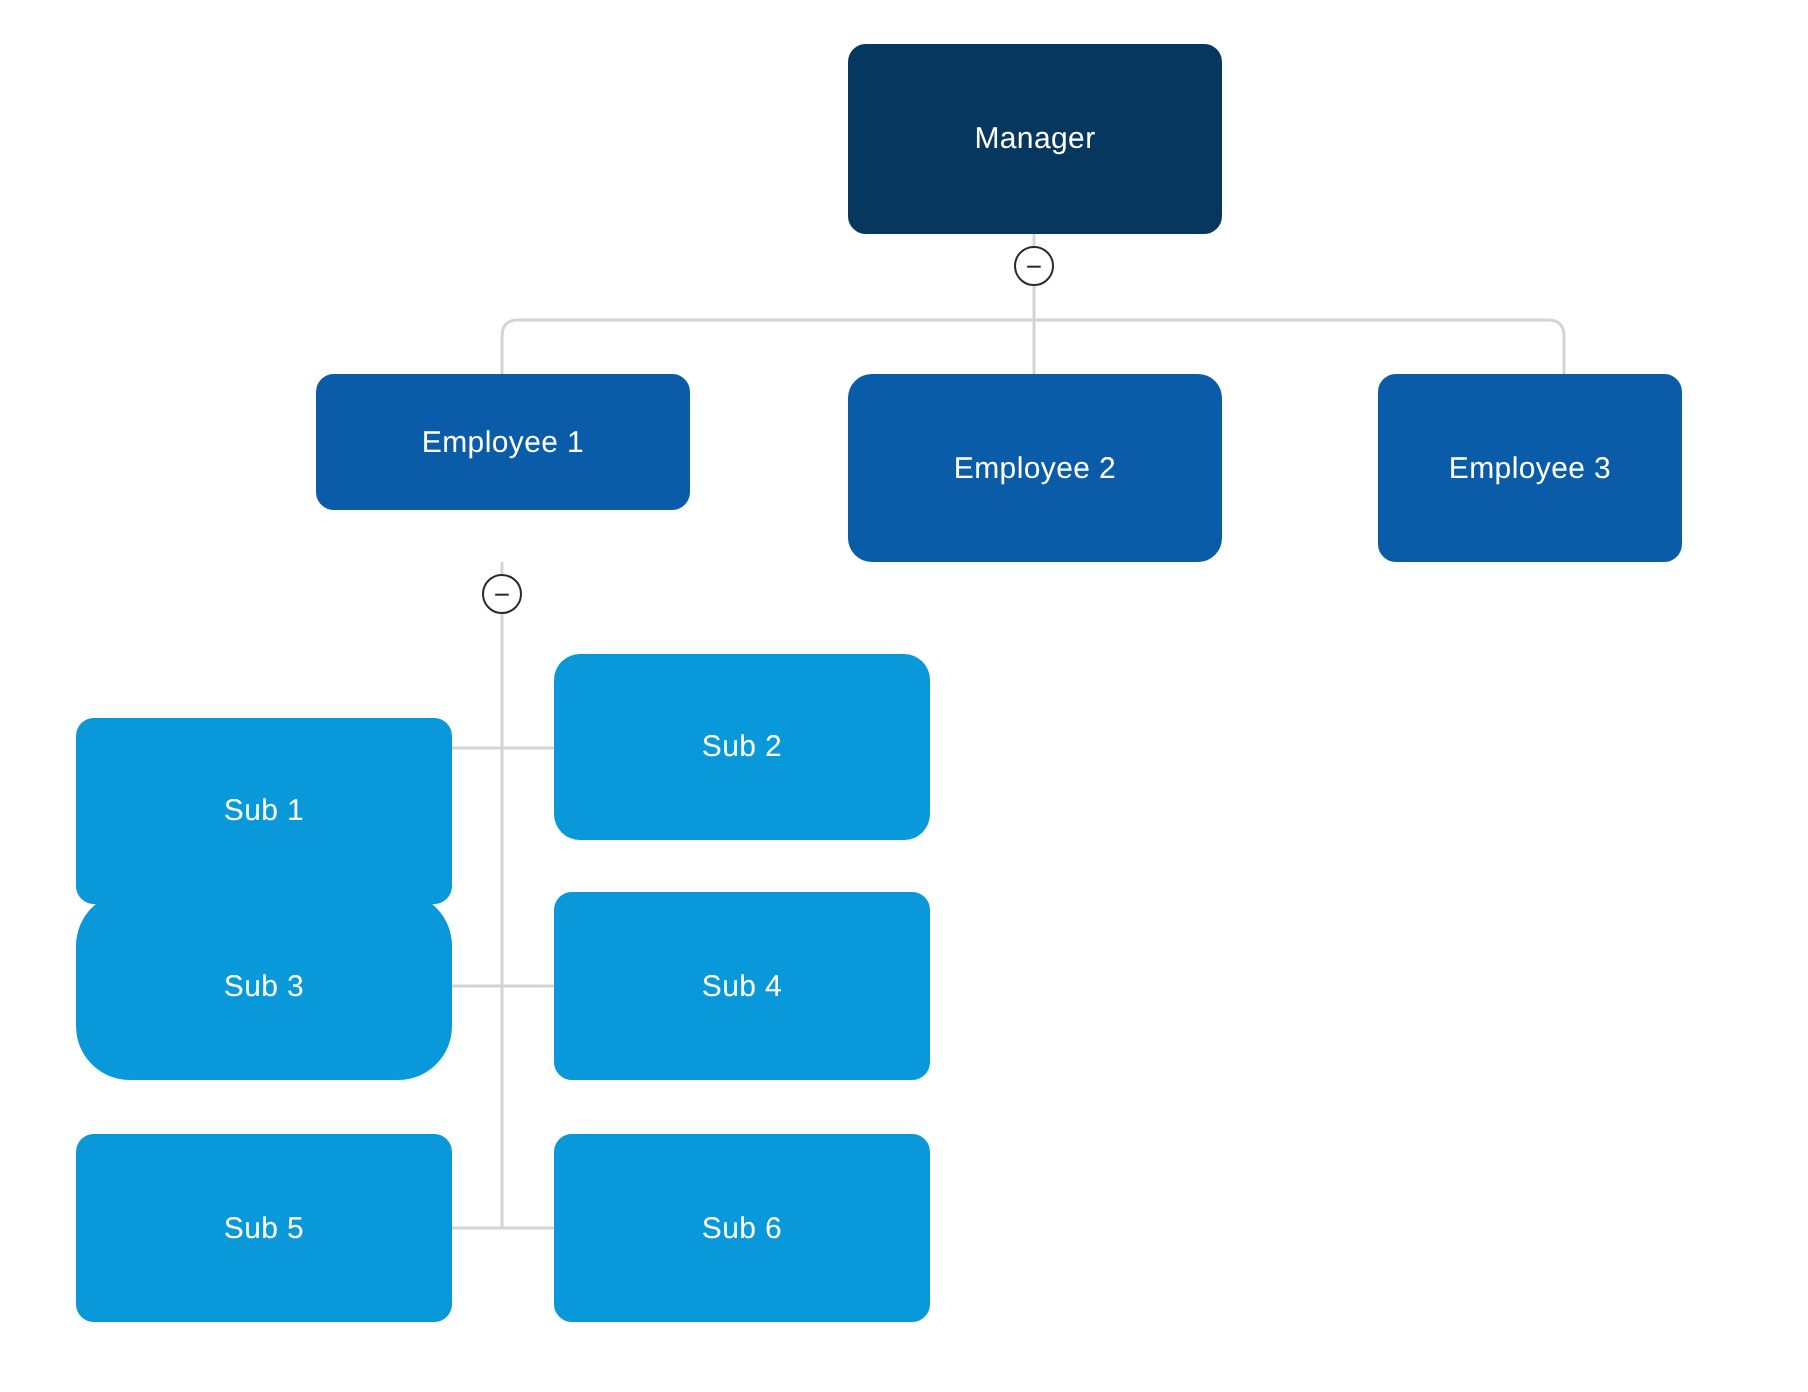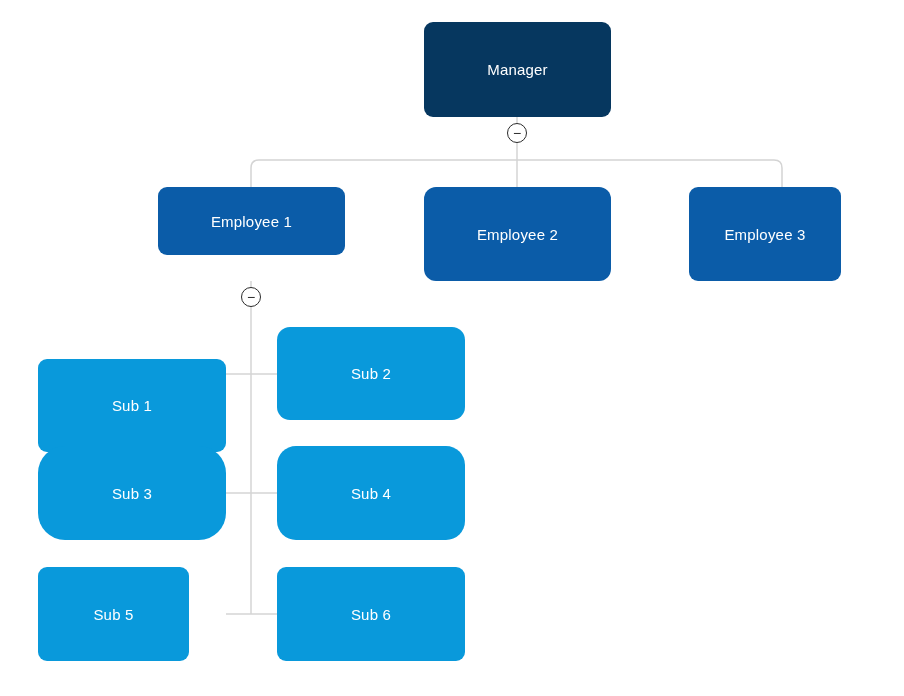--- a/index.html
+++ b/index.html
@@ -112,25 +112,25 @@
   </div>
 
   <div class="node node--sub" style="left:277px; top:327px; width:188px; height:93px;border-radius:13px;">
     <span>Sub 2</span>
   </div>
 
   <div class="node node--sub" style="left:38px; top:446px; width:188px; height:94px;border-radius:27px;">
     <span>Sub 3</span>
   </div>
 
-  <div class="node node--sub" style="left:277px; top:446px; width:188px; height:94px;border-radius:19px;">
+  <div class="node node--sub" style="left:277px; top:446px; width:188px; height:94px;">
     <span>Sub 4</span>
   </div>
 
-  <div class="node node--sub" style="left:38px; top:567px; width:151px; height:94px;">
+  <div class="node node--sub" style="left:38px; top:567px; width:188px; height:94px;">
     <span>Sub 5</span>
   </div>
 
   <div class="node node--sub" style="left:277px; top:567px; width:188px; height:94px;align-items:center;">
     <span>Sub 6</span>
   </div>
 
 </div>
 
 </body></html>

